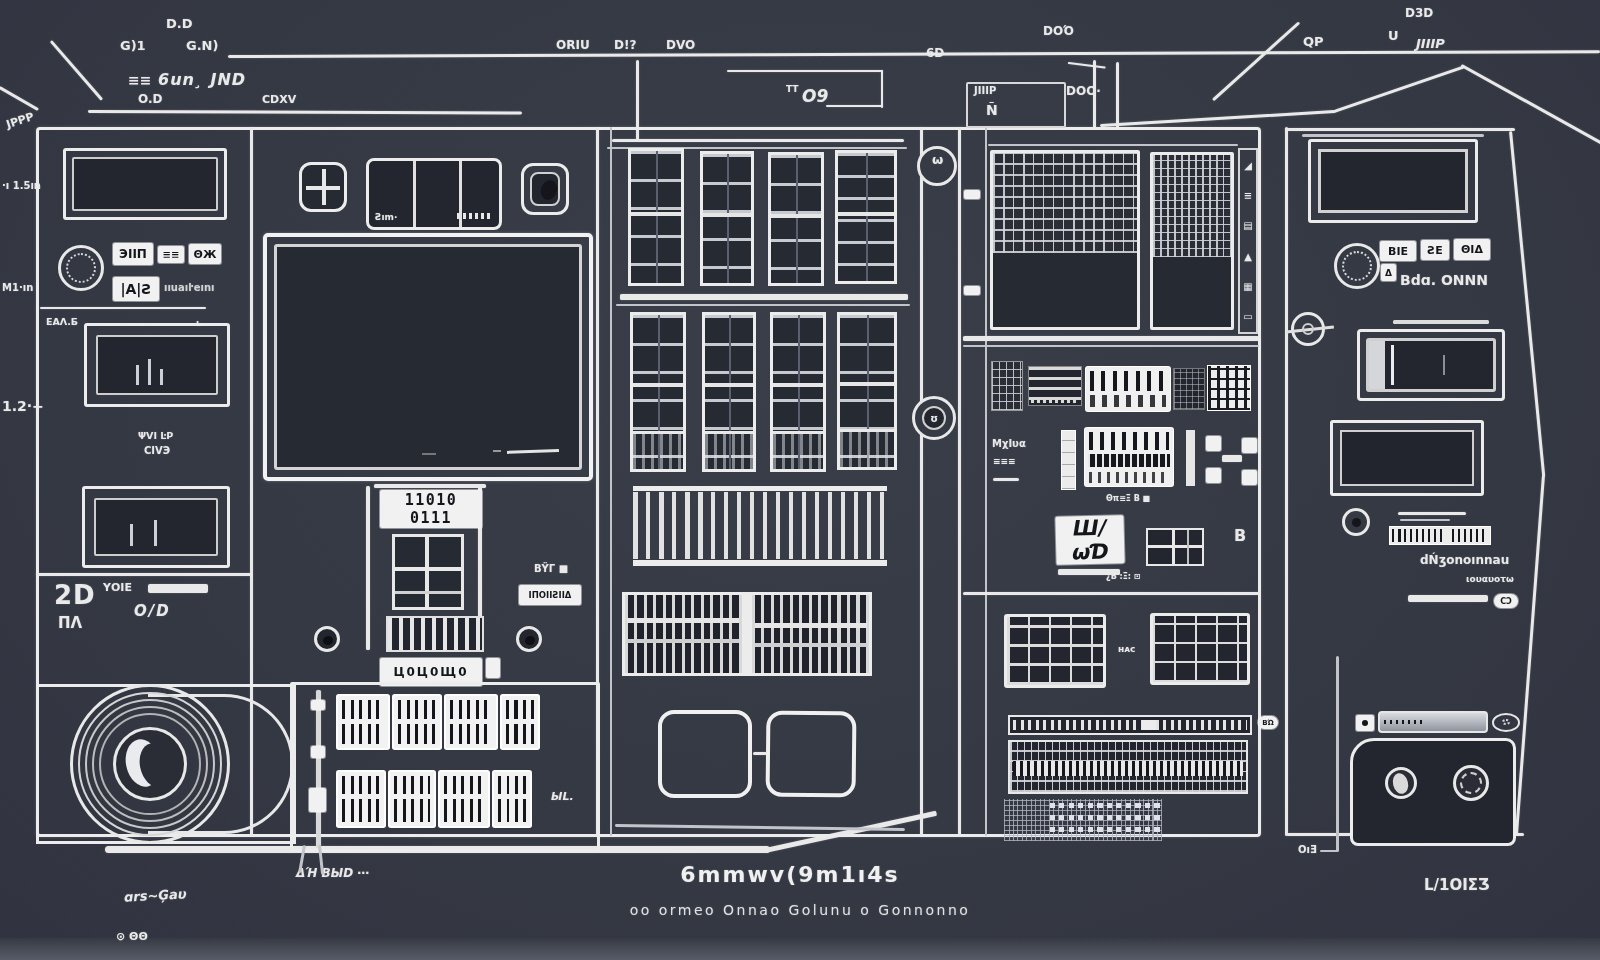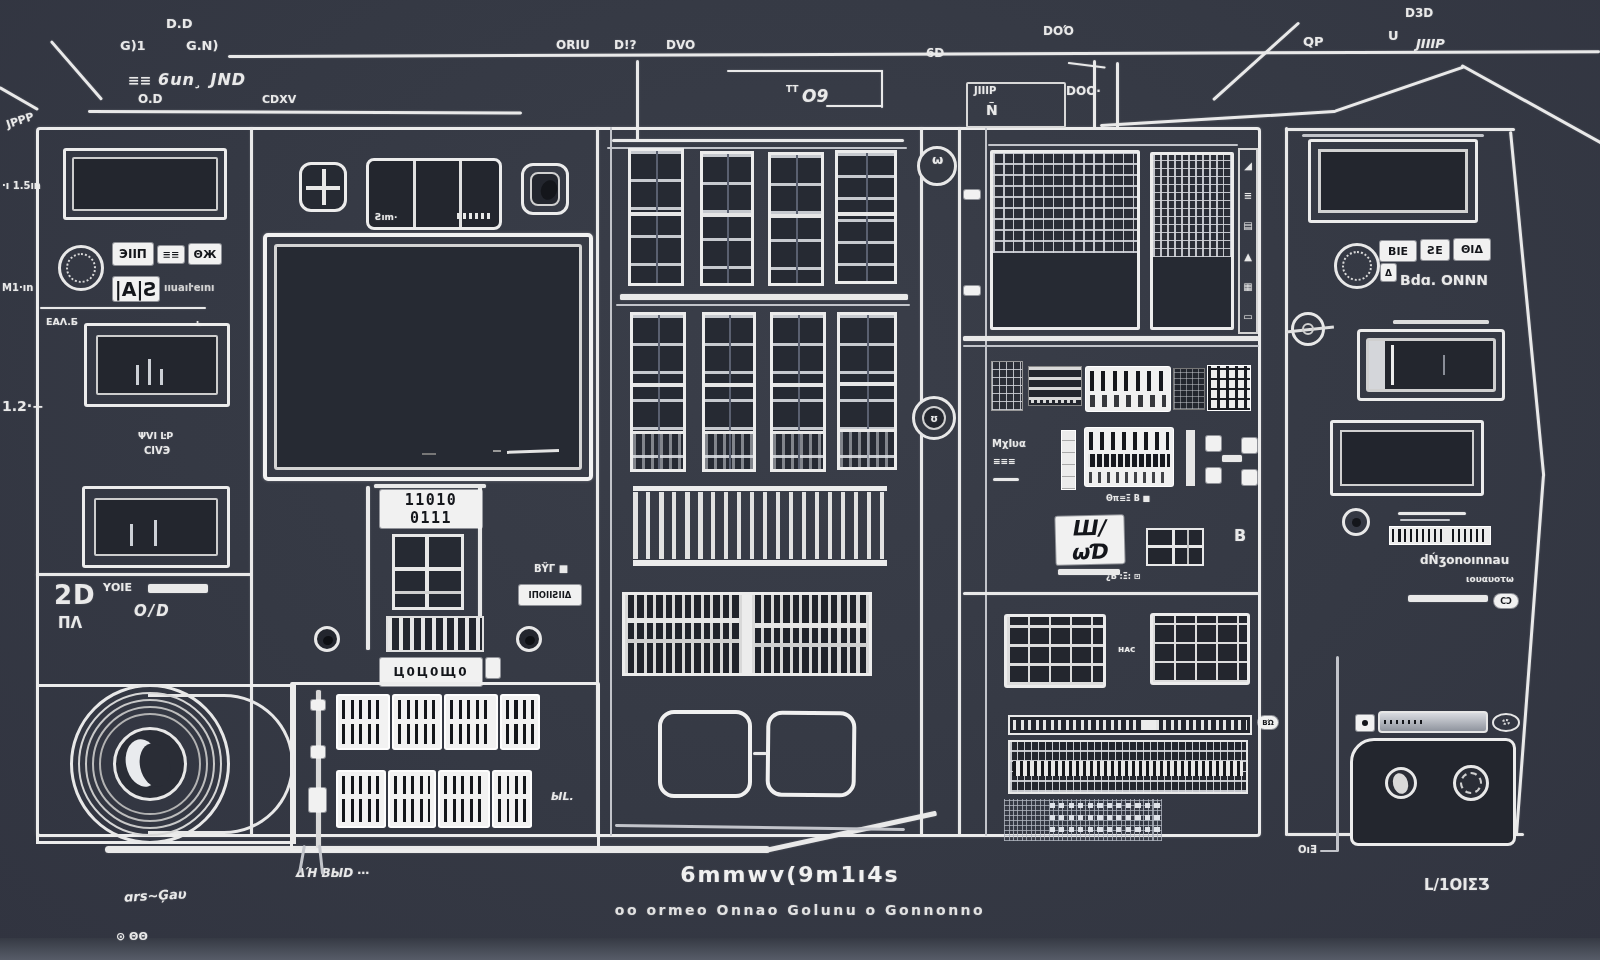--- a/index.html
+++ b/index.html
@@ -102,21 +102,21 @@
   <div class="frame" style="left:63px;top:148px;width:164px;height:72px">
     <div class="inset" style="inset:6px"></div>
   </div>
 
   <div class="circle" style="left:58px;top:245px;width:46px;height:46px">
     <div class="ab" style="inset:5px;border:2px dotted #d8d8d8;border-radius:50%"></div>
   </div>
   <div class="stamp" style="left:113px;top:243px;width:40px;height:22px;font-size:12px">ЭIIП</div>
   <div class="stamp" style="left:158px;top:246px;width:26px;height:17px;font-size:10px">≡≡</div>
   <div class="stamp" style="left:189px;top:244px;width:32px;height:20px;font-size:11px">ΘЖ</div>
-  <div class="stamp" style="left:113px;top:277px;width:46px;height:24px;font-size:19px">|A|Ƨ</div>
+  <div class="stamp" style="left:113px;top:277px;width:46px;height:24px;font-size:14px">|A|Ƨ</div>
   <span class="lbl" style="left:164px;top:282px;font-size:10px;color:#d2d2d2">ııuaıŀeını</span>
   <div class="ln" style="left:40px;top:307px;width:166px;height:2px"></div>
   <span class="lbl" style="left:46px;top:316px;font-size:9.5px">EAΛ.Б</span>
   <span class="lbl" style="left:196px;top:318px;font-size:9px">ь</span>
 
   <div class="frame" style="left:84px;top:323px;width:146px;height:84px">
     <div class="inset" style="inset:9px">
       <span class="ab" style="left:38px;bottom:8px;width:3px;height:20px;background:#ccd0d6"></span>
       <span class="ab" style="left:50px;bottom:8px;width:3px;height:26px;background:#ccd0d6"></span>
       <span class="ab" style="left:62px;bottom:8px;width:3px;height:16px;background:#ccd0d6"></span>
@@ -457,15 +457,15 @@
     <div class="circle" style="left:32px;top:26px;width:32px;height:32px;background:#2a2d36">
       <span class="ab" style="left:5px;top:3px;width:15px;height:21px;background:#d9d9d9;border-radius:50%;transform:rotate(-14deg)"></span>
     </div>
     <div class="circle" style="left:100px;top:24px;width:36px;height:36px;background:#2a2d36">
       <span class="ab" style="inset:4px;border:2px dashed #cfcfcf;border-radius:50%"></span>
     </div>
   </div>
   <span class="lbl" style="left:1424px;top:876px;font-size:15px">L/1OIƩƷ</span>
 
   <div class="lbl" style="left:560px;top:862px;width:460px;text-align:center;font-size:22px;letter-spacing:2px;color:#f0f0f0">6mmwv(9m1ı4s</div>
-  <div class="lbl" style="left:520px;top:902px;width:560px;text-align:center;font-size:14px;letter-spacing:2.5px;color:#e2e2e2;font-weight:700">oo ormeo Onnao Golunu o Gonnonno</div>
+  <div class="lbl" style="left:520px;top:902px;width:560px;text-align:center;font-size:14px;letter-spacing:2.5px;color:#e2e2e2;font-weight:400">oo ormeo Onnao Golunu o Gonnonno</div>
 
 </div>
 
 </body></html>

